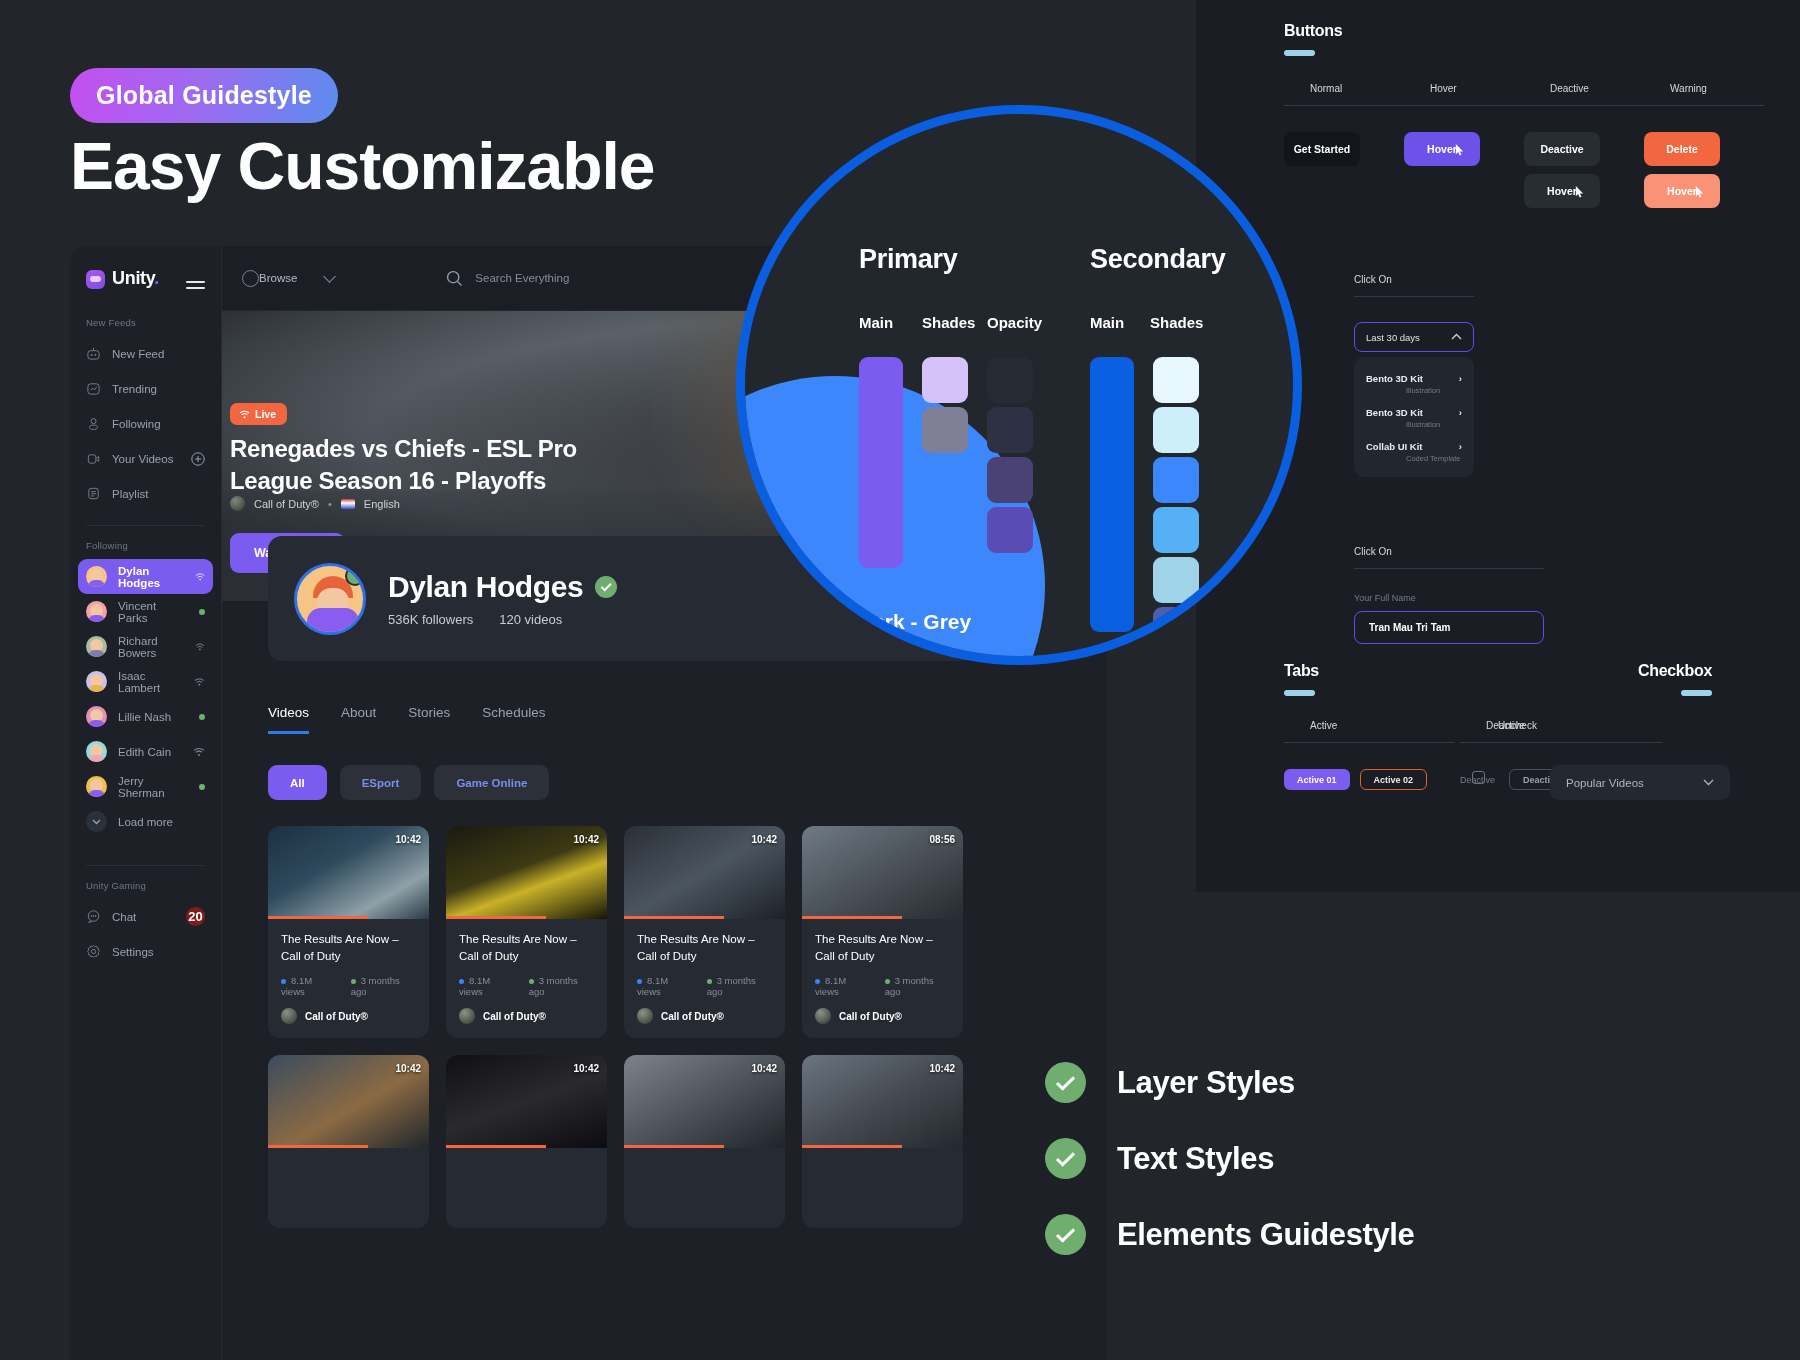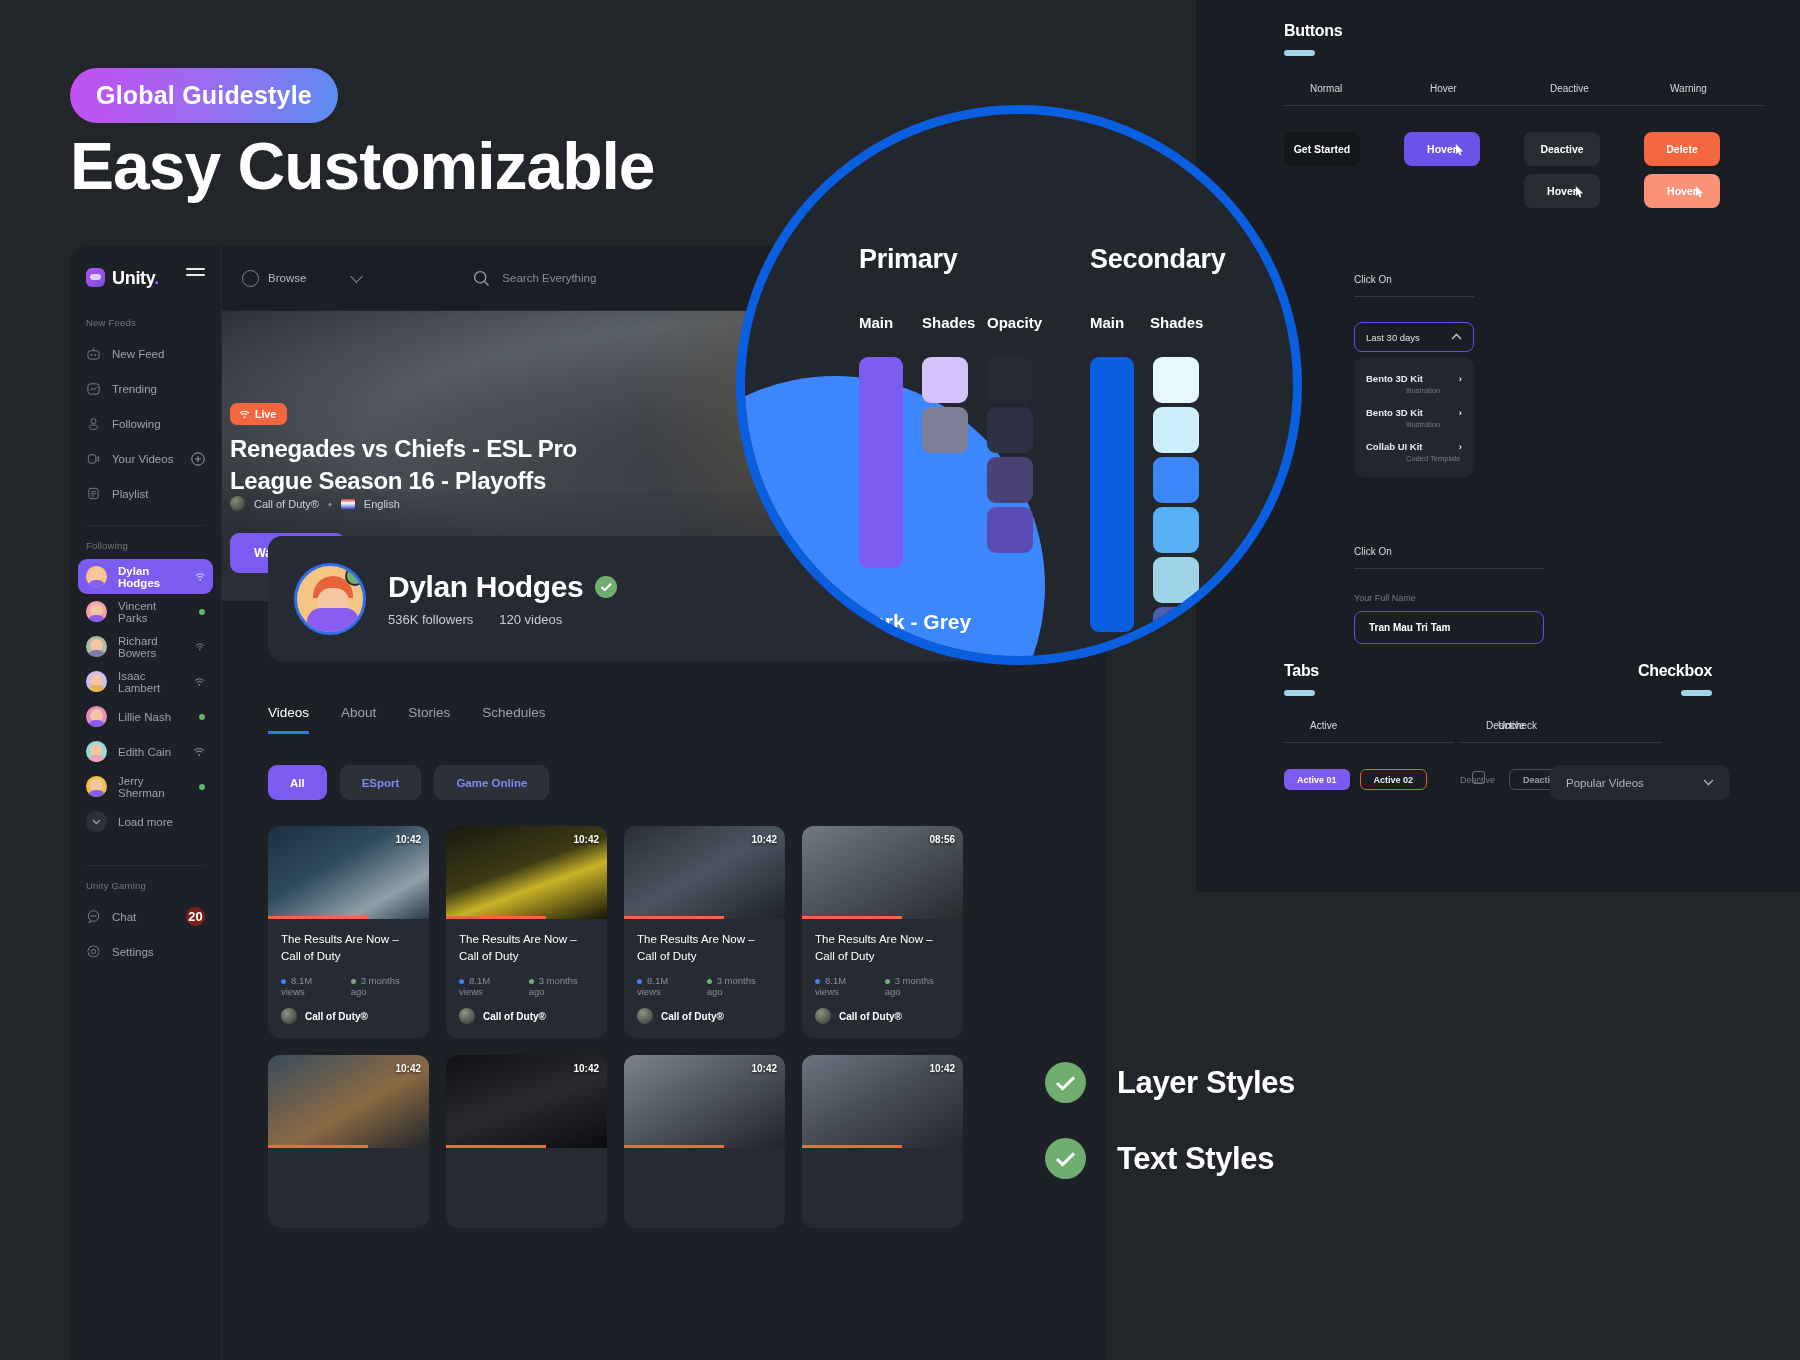--- a/index.html
+++ b/index.html
@@ -28,21 +28,21 @@
     width: 1037px; height: 1114px;
     background: #1d2127; border-radius: 18px 18px 0 0;
     overflow: hidden;
   }
   
   .sidebar {
     position: absolute; left: 0; top: 0; width: 152px; height: 100%;
     background: #1d2127; border-right: 1px solid #262b32;
     padding: 22px 0 0 0;
   }
-  .brand { display:flex; align-items:flex-start; gap:7px; padding: 0 16px; margin-bottom: 28px;}
+  .brand { display:flex; align-items:flex-end; gap:7px; padding: 0 16px; margin-bottom: 28px;}
   .brand-logo {
     width: 19px; height: 19px; border-radius: 6px;
     background: linear-gradient(145deg,#b155f0,#7a4fe0);
     position: relative;
   }
   .brand-logo::after{
     content:""; position:absolute; left:4px; top:6px; width:11px;height:6px;
     border-radius:3px; background:#f2e4ff; opacity:.85;
   }
   .brand-name { font-size: 18px; font-weight: bold; letter-spacing:-.3px;}
@@ -79,21 +79,21 @@
     width:21px;height:21px;border-radius:50%;background:#2b313a;
     display:flex;align-items:center;justify-content:center;flex:none;
   }
 
   
   .topbar {
     position:absolute; left:152px; top:0; right:0; height:65px;
     background:#1b1f25; display:flex; align-items:center; padding: 0 20px;
     gap: 12px; border-bottom:1px solid #22272e;
   }
-  .tb-browse { display:flex; align-items:center; gap:9px; font-size:11.5px; color:#b5bbc4;}
+  .tb-browse { display:flex; align-items:center; font-size:11.5px; color:#b5bbc4;}
   .circ-ico { width:17px;height:17px;border:1.3px solid #7b838e;border-radius:50%; position:relative;}
   .chev { width:9px;height:9px;border-right:1.4px solid #8b929c;border-bottom:1.4px solid #8b929c; transform:rotate(45deg); margin-top:-4px;}
   .tb-search { display:flex; align-items:center; gap:12px; margin-left:100px;}
   .tb-search .ph { font-size:11.5px; color:#868d97; }
   .tb-right { margin-left:auto; display:flex; align-items:center; gap:26px;}
   .sq-ico { width:19px;height:19px;border:1.3px solid #7b838e;border-radius:5px; position:relative;}
   .sq-ico::before,.sq-ico::after{content:"";position:absolute;background:#9aa1ab;}
   .sq-ico::before{left:4.5px;top:8px;width:8px;height:1.3px;}
   .sq-ico::after{left:8px;top:4.5px;width:1.3px;height:8px;}
 
@@ -823,13 +823,21 @@
     <span class="check-lbl">Layer Styles</span>
   </div>
   <div class="check-row">
     <span class="check-circ">
         <svg width="21" height="16" viewBox="0 0 21 16">
           <path d="M2 8 L7.6 13.6 L19 2.4" stroke="#fff" stroke-width="3" fill="none"></path>
         </svg>
       </span>
     <span class="check-lbl">Text Styles</span>
   </div>
+  <div class="check-row">
+    <span class="check-circ">
+        <svg width="21" height="16" viewBox="0 0 21 16">
+          <path d="M2 8 L7.6 13.6 L19 2.4" stroke="#fff" stroke-width="3" fill="none"></path>
+        </svg>
+      </span>
+    <span class="check-lbl">Elements Guidestyle</span>
+  </div>
 </div>
 
 </body></html>

